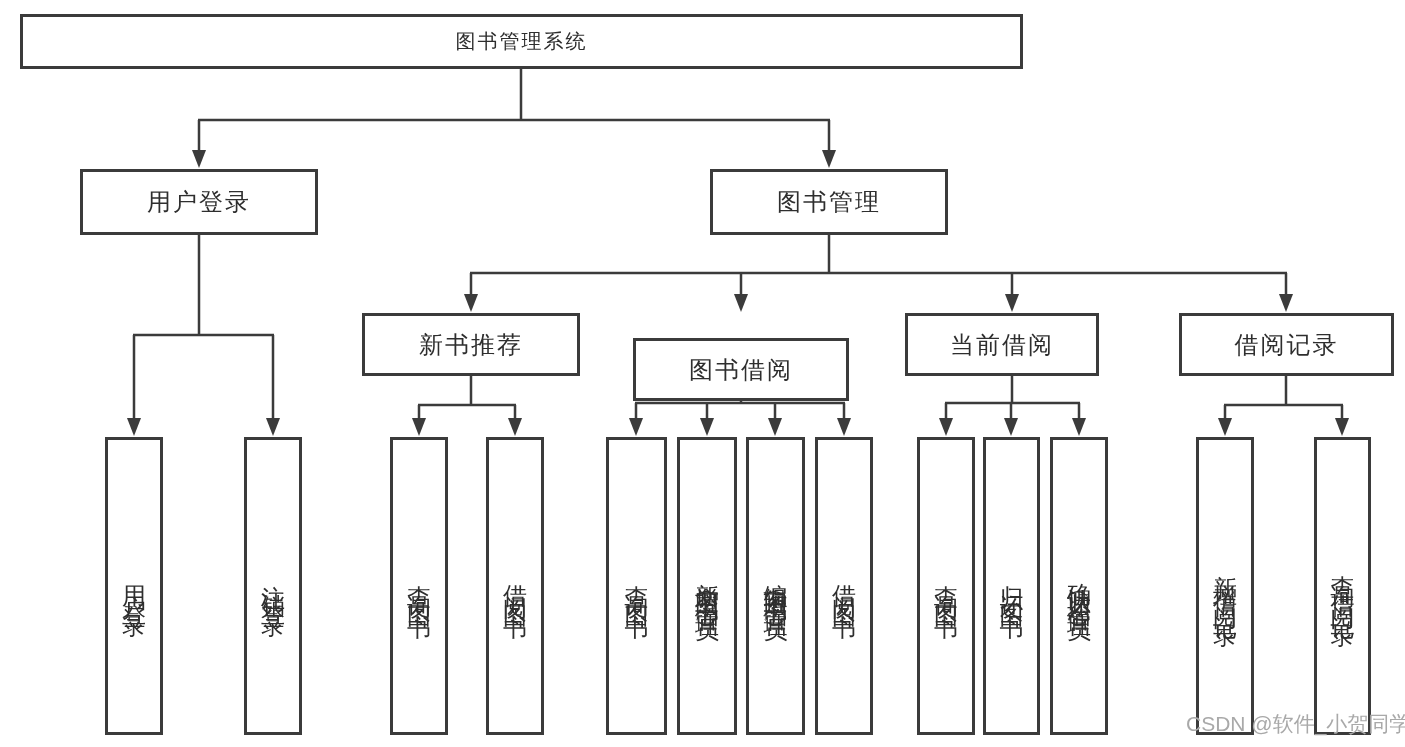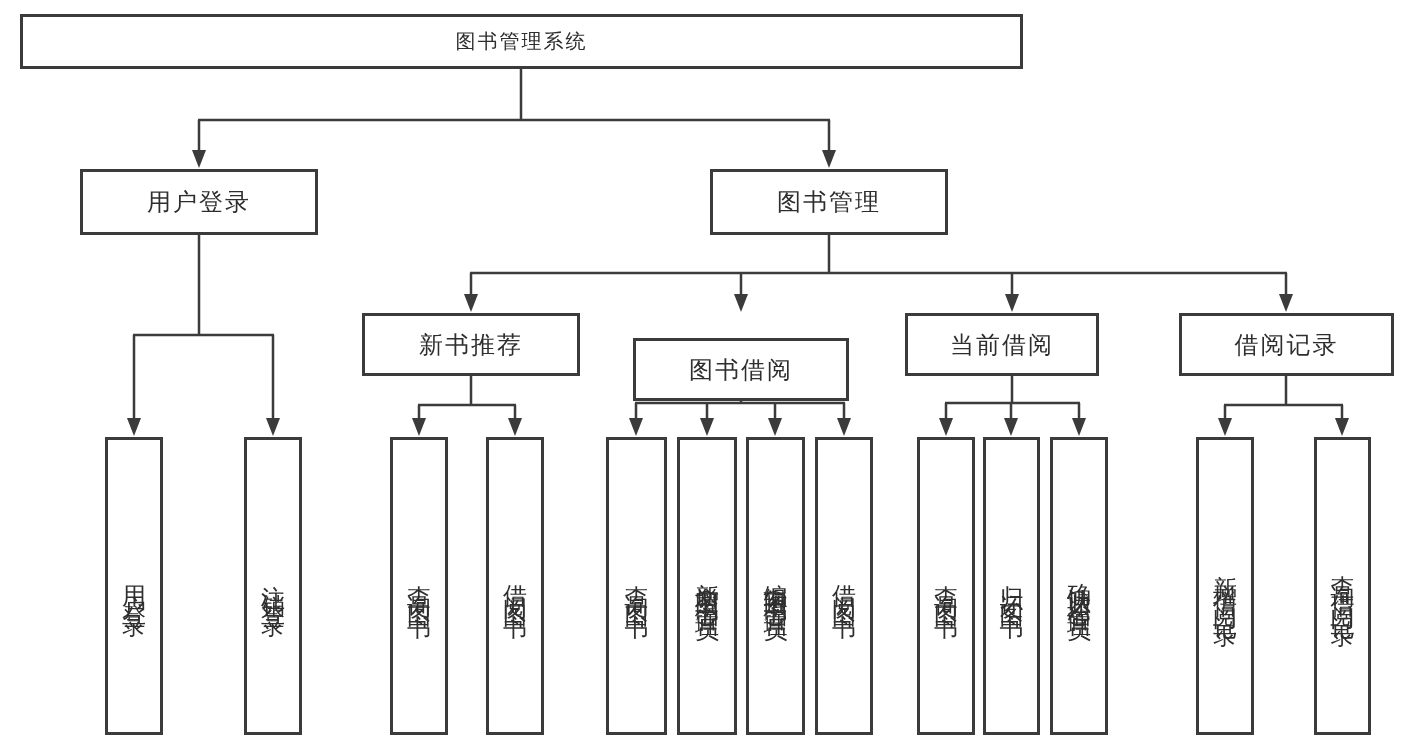--- a/index.html
+++ b/index.html
@@ -160,14 +160,15 @@
     <span class="v-label">确认归还（管理员）</span>
   </div>
 
   <div class="node node--leaf" style="left:1196px;top:437px;width:58px;height:298px;">
     <span class="v-label">新增借阅记录</span>
   </div>
   <div class="node node--leaf" style="left:1314px;top:437px;width:57px;height:298px;">
     <span class="v-label">查询借阅记录</span>
   </div>
 
+  <div class="watermark">CSDN @软件_小贺同学</div>
 
 </div>
 
 </body></html>

